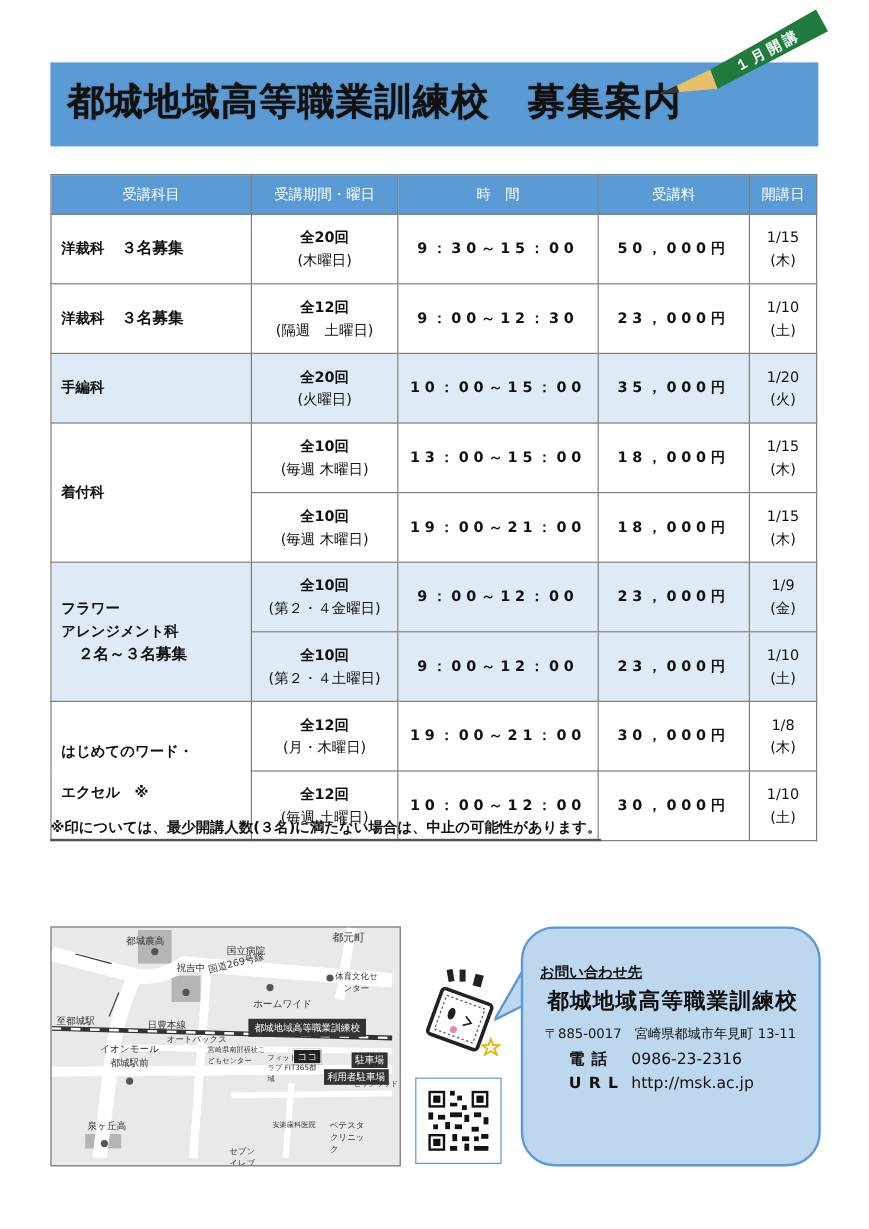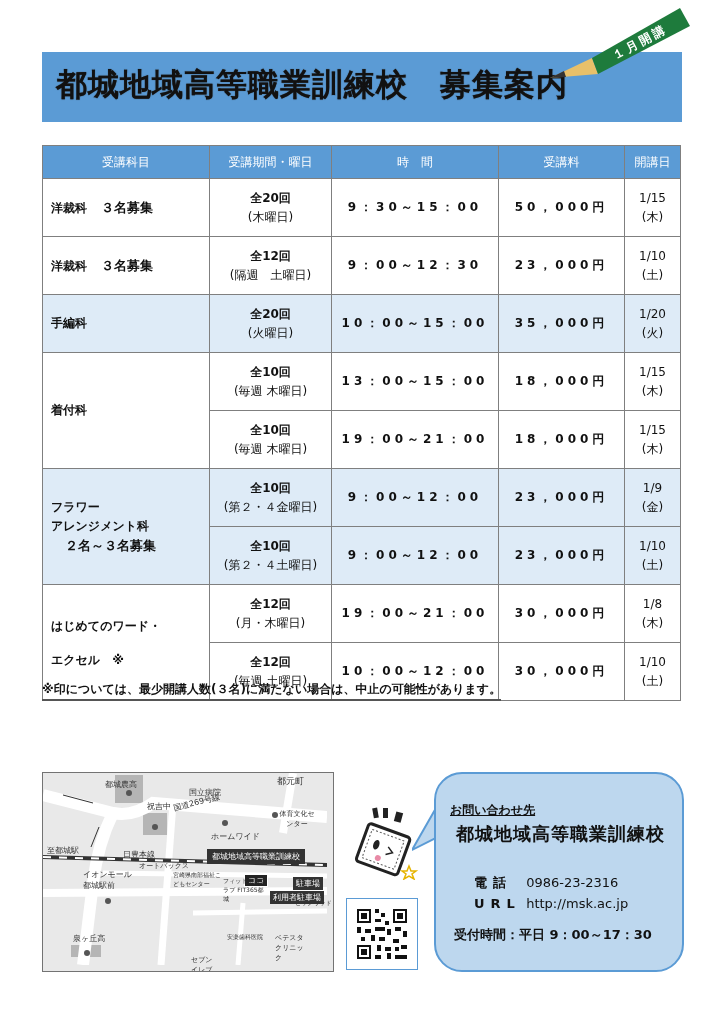--- a/index.html
+++ b/index.html
@@ -285,21 +285,21 @@
   <span class="map-label" style="left:234px;top:2px;font-size:9px;">都元町</span>
   <span class="map-label" style="left:234px;top:36px;width:40px;white-space:normal;font-size:7px;text-align:center;">体育文化センター</span>
   <span class="map-label" style="left:104px;top:28px;">祝吉中</span>
   <span class="map-label" style="left:168px;top:58px;">ホームワイド</span>
   <span class="map-label" style="left:4px;top:72px;">至都城駅</span>
   <span class="map-label" style="left:80px;top:76px;">日豊本線</span>
   <div class="map-school">都城地域高等職業訓練校</div>
   <div class="map-koko">ココ</div>
   <div class="map-parking1">駐車場</div>
   <div class="map-parking2">利用者駐車場</div>
-  <span class="map-label" style="left:40px;top:96px;width:50px;white-space:normal;">イオンモール都城駅前</span>
+  <span class="map-label" style="left:40px;top:96px;width:50px;white-space:normal;text-align:center;">イオンモール都城駅前</span>
   <span class="map-label" style="left:96px;top:88px;font-size:7px;">オートバックス</span>
   <span class="map-label" style="left:130px;top:98px;width:50px;white-space:normal;font-size:6px;">宮崎県南部福祉こどもセンター</span>
   <span class="map-label" style="left:180px;top:104px;width:46px;white-space:normal;font-size:6px;">フィットネスクラブ FIT365都城</span>
   <span class="map-label" style="left:252px;top:126px;font-size:6px;">ビッグウッド</span>
   <span class="map-label" style="left:30px;top:160px;">泉ヶ丘高</span>
   <span class="map-label" style="left:148px;top:158px;width:24px;white-space:normal;font-size:7px;margin-top:24px;">セブンイレブン</span>
   <span class="map-label" style="left:184px;top:160px;font-size:6px;">安楽歯科医院</span>
   <span class="map-label" style="left:232px;top:160px;width:34px;white-space:normal;font-size:7px;">ベテスタクリニック</span>
 </div>
 
@@ -352,22 +352,22 @@
   </g>
 </svg>
 
 <svg class="contact-tail" viewBox="0 0 30 50">
   <polygon points="24,0 0,42 24,30" fill="#bdd7ee" stroke="#5b9bd5" stroke-width="2"></polygon>
   <rect x="22" y="2" width="10" height="30" fill="#bdd7ee"></rect>
 </svg>
 <div class="contact">
   <div class="c-heading">お問い合わせ先</div>
   <div class="c-name">都城地域高等職業訓練校</div>
+  <div class="c-address">〒885-0017　宮崎県都城市年見町 13-11</div>
   <div class="c-row" style="top:100px;">
     <span class="k">電話</span>
     <span>0986-23-2316</span>
   </div>
   <div class="c-row" style="top:122px;">
     <span class="k">URL</span>
     <span>http://msk.ac.jp</span>
   </div>
-  <div class="c-hours">受付時間：平日 9：00～17：30</div>
 </div>
 
 </body></html>

